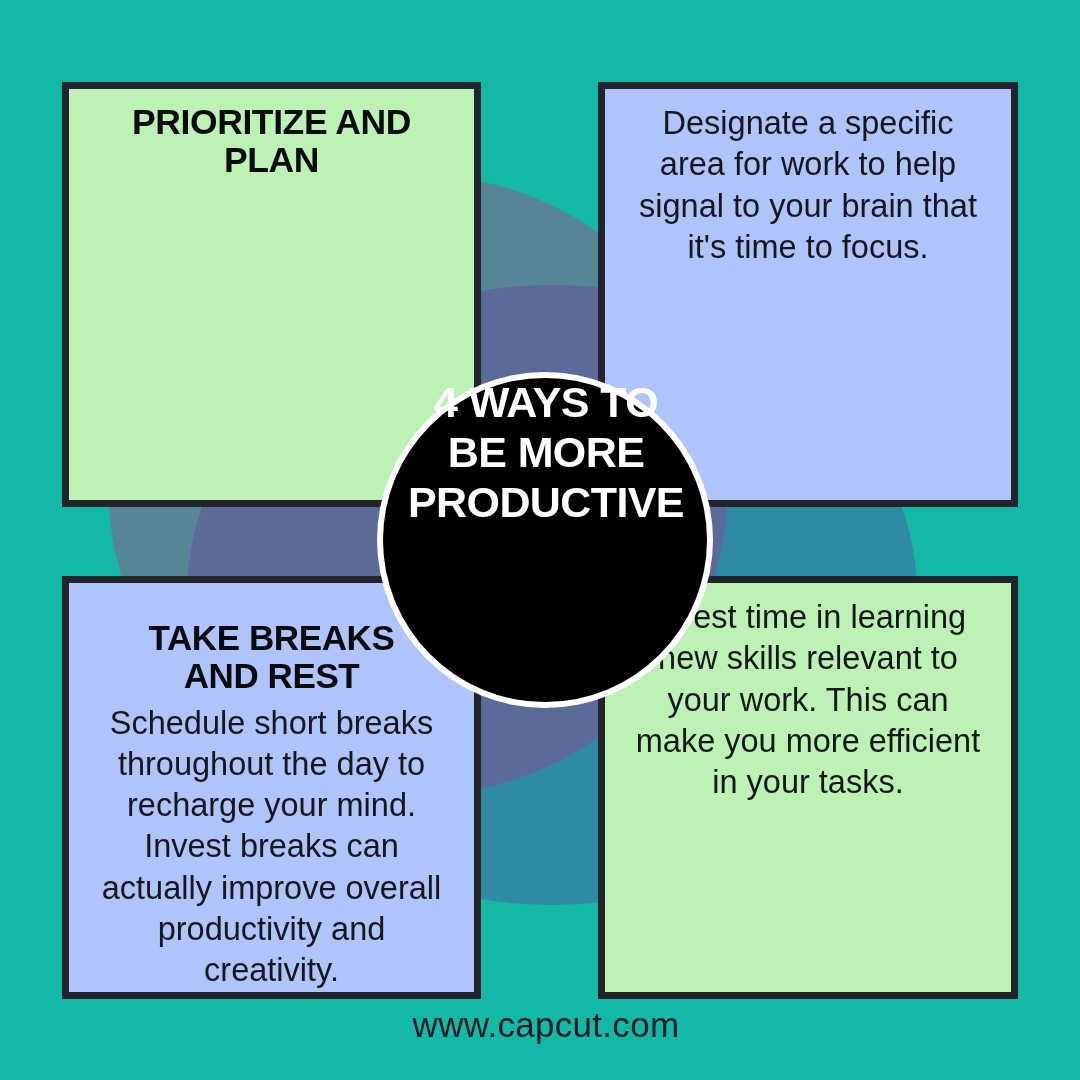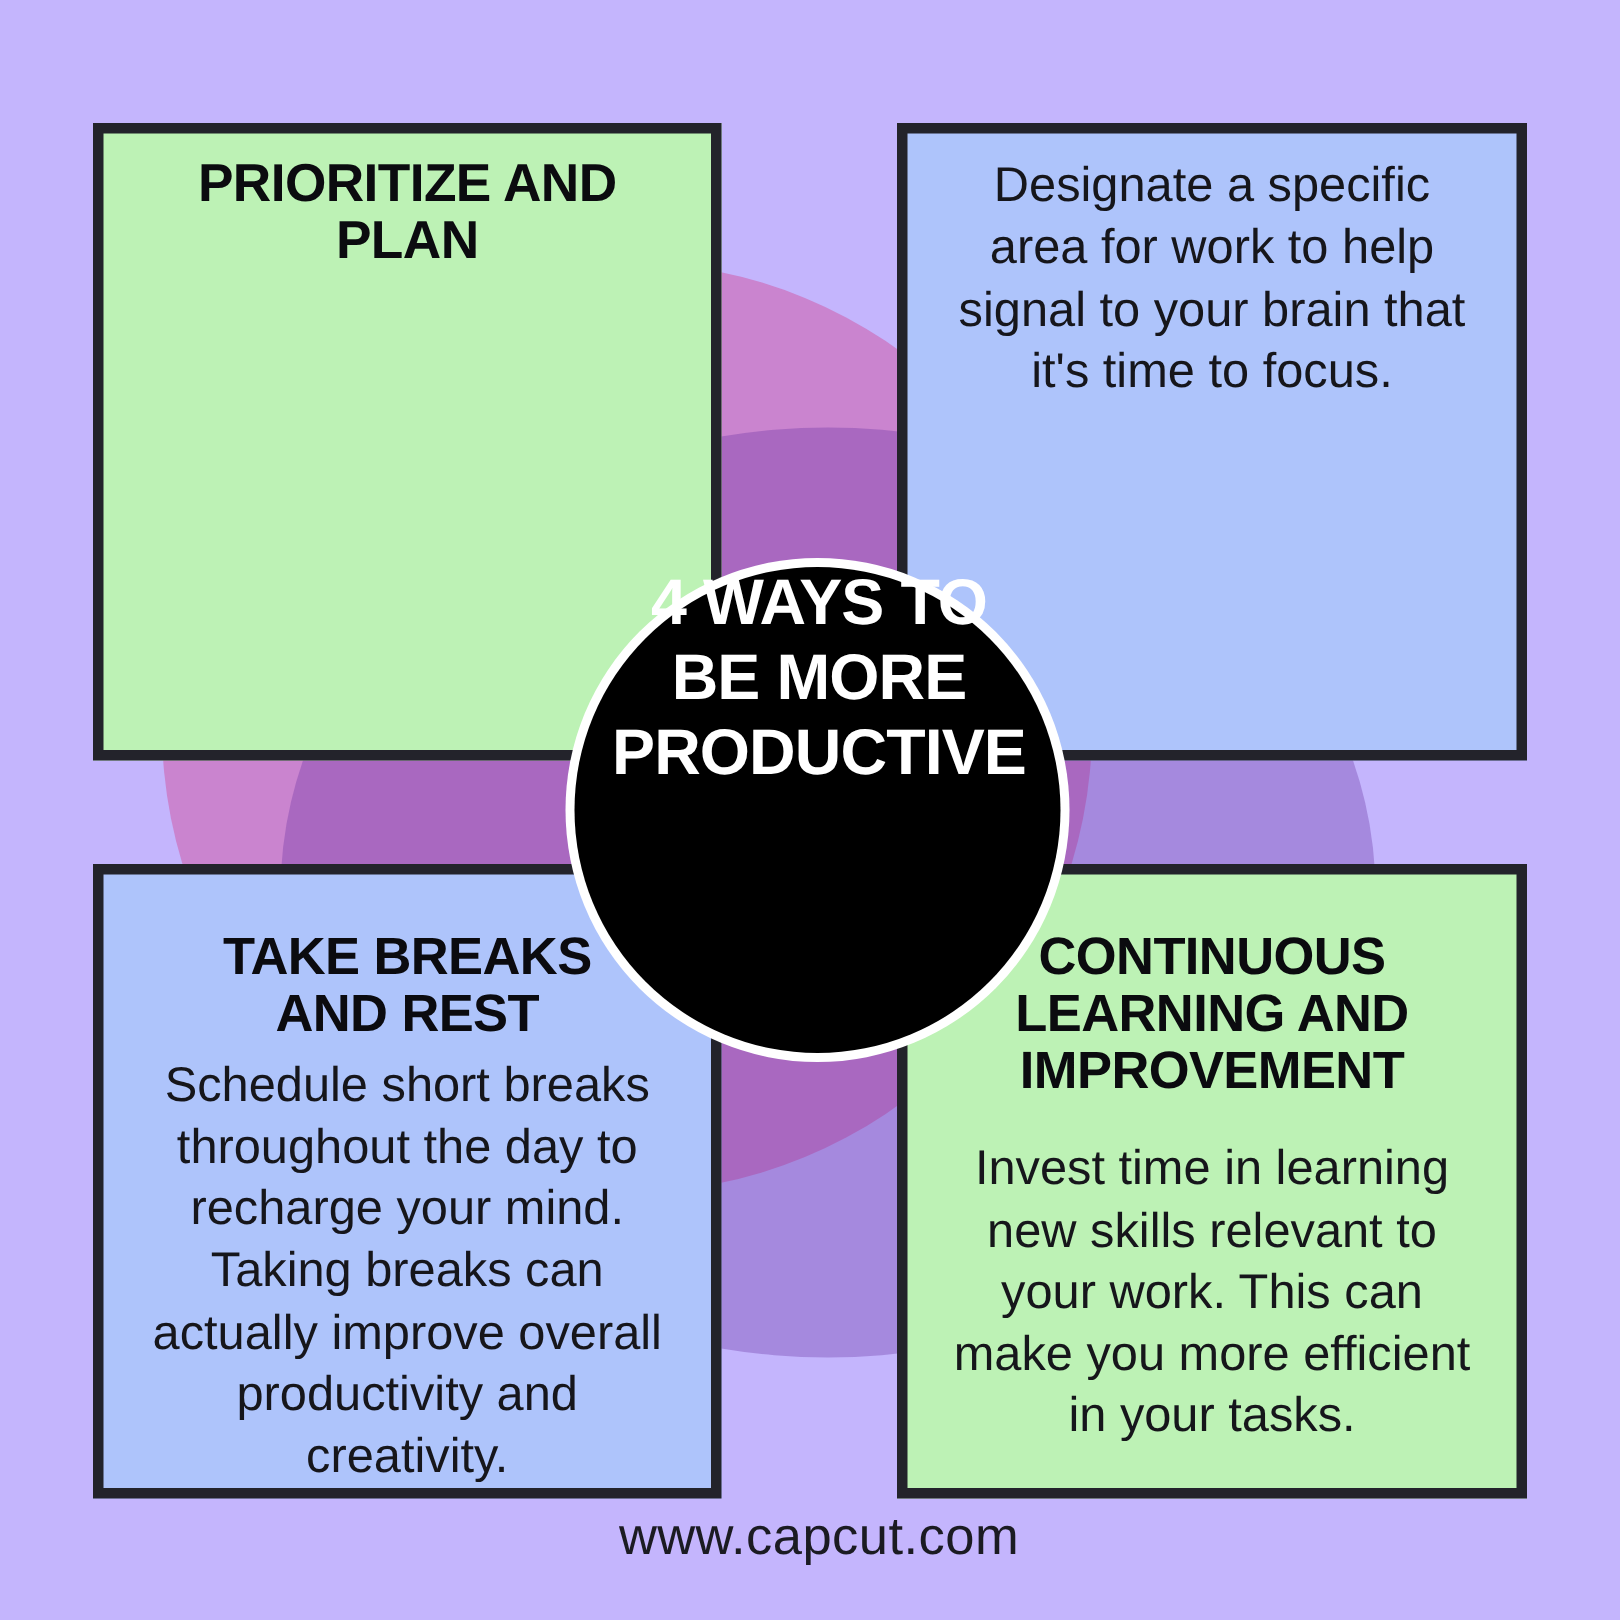--- a/index.html
+++ b/index.html
@@ -11,21 +11,21 @@
     height: 1080px;
     overflow: hidden;
     font-family: "Liberation Sans", sans-serif;
     background: #fbbcbc;
   }
 
   #poster {
     position: relative;
     width: 1080px;
     height: 1080px;
-    background: #c4b5fd;
+    background: #14b8a6;
     overflow: hidden;
   }
 
   
   .bg-layer {
     position: absolute;
     inset: 0;
     z-index: 0;
     pointer-events: none;
   }
@@ -163,30 +163,27 @@
 signal to your brain that
 it's time to focus.</div>
     </div>
 
     <div class="card card-bl">
       <div class="card-title">TAKE BREAKS
 AND REST</div>
       <div class="card-body">Schedule short breaks
 throughout the day to
 recharge your mind.
-Taking breaks can
+Invest breaks can
 actually improve overall
 productivity and
 creativity.</div>
     </div>
 
     <div class="card card-br">
-      <div class="card-title">CONTINUOUS
-LEARNING AND
-IMPROVEMENT</div>
       <div class="card-body">Invest time in learning
 new skills relevant to
 your work. This can
 make you more efficient
 in your tasks.</div>
     </div>
 
   </div>
 
   <div class="badge">

